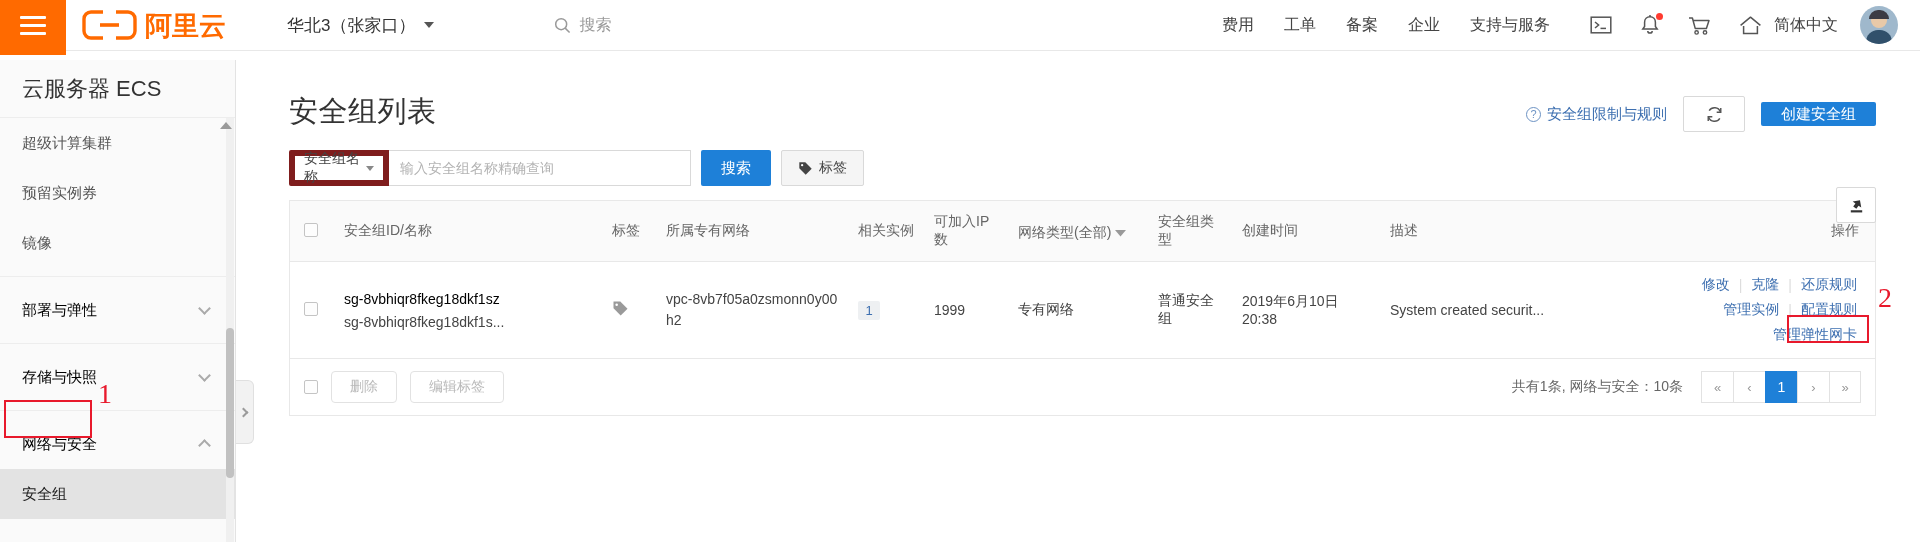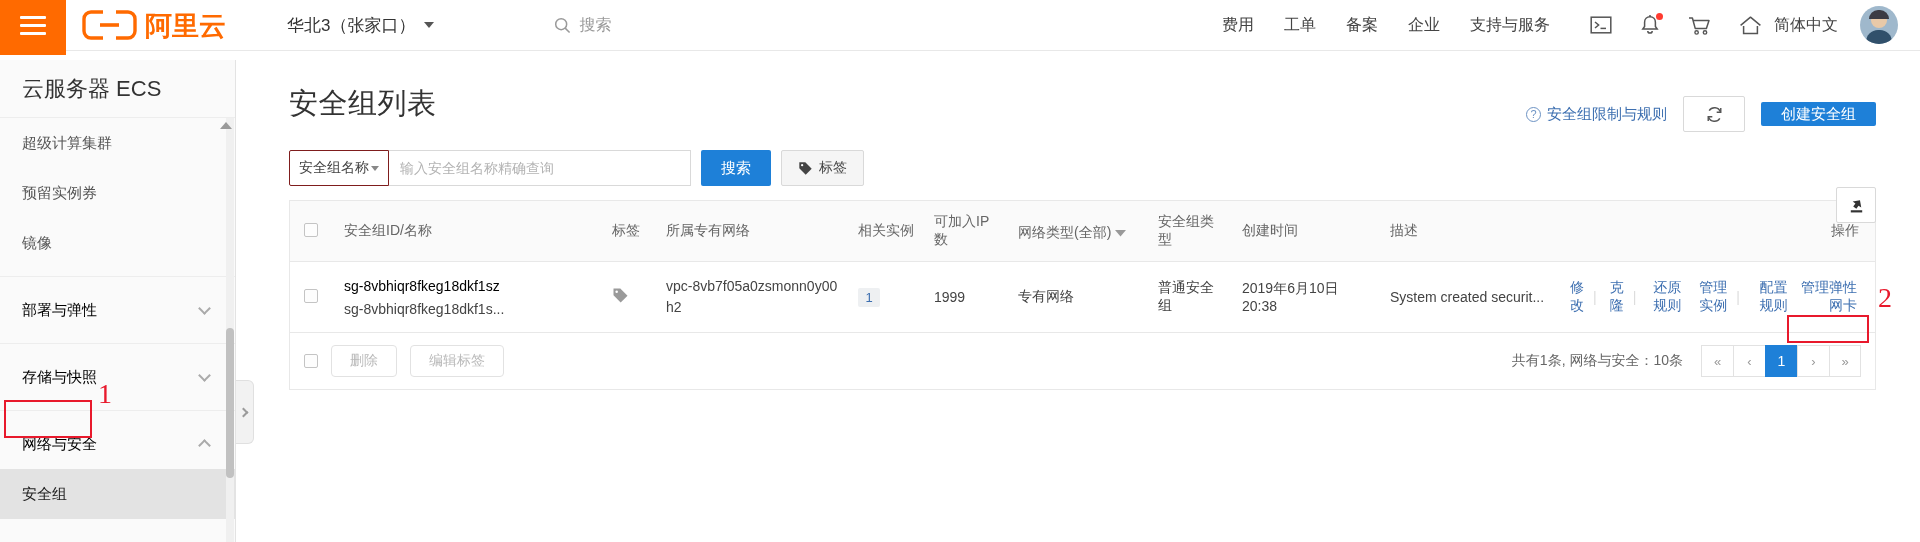--- a/index.html
+++ b/index.html
@@ -109,21 +109,21 @@
     cursor: pointer; z-index: 5;
   }
   .collapse-handle .arrow {
     width: 7px; height: 7px; border-right: 2px solid #9b9b9b; border-top: 2px solid #9b9b9b;
     transform: rotate(45deg); margin-left: -2px;
   }
 
   
   .main { position: absolute; top: 60px; left: 237px; width: 1683px; height: 482px; background: #fff; }
   .page-head {
-    display: flex; align-items: flex-start; justify-content: space-between;
+    display: flex; align-items: flex-end; justify-content: space-between;
     padding: 24px 44px 0 52px;
   }
   .page-title { font-size: 29px; font-weight: normal; color: #333; letter-spacing: .5px; }
   .head-right { display: flex; align-items: center; gap: 16px; padding-top: 12px; }
   .help-link { font-size: 15px; color: #3d6fb0; display: flex; align-items: center; gap: 6px; cursor: pointer; }
   .qmark {
     width: 15px; height: 15px; border-radius: 50%; border: 1px solid #6d93c4;
     font-size: 11px; color: #6d93c4; display: flex; align-items: center; justify-content: center;
   }
   .btn-refresh {
@@ -131,21 +131,21 @@
     display: flex; align-items: center; justify-content: center; cursor: pointer; border-radius: 2px;
   }
   .btn-primary {
     height: 24px; padding: 0 20px; background: #1e80d8; color: #fff; font-size: 15px;
     display: flex; align-items: center; justify-content: center; cursor: pointer;
     border: none; border-radius: 2px;
   }
 
   .filters { display: flex; align-items: center; gap: 0; padding: 18px 0 0 52px; }
   .select-box {
-    width: 100px; height: 36px; border: 1px solid #7f1d1d; background: #fff;
+    width: 100px; height: 36px; border: 6px solid #7f1d1d; background: #fff;
     display: flex; align-items: center; justify-content: space-between;
     padding: 0 9px; font-size: 14px; color: #444; cursor: pointer; border-radius: 2px 0 0 2px;
   }
   .caret-sm { width:0;height:0;border-left:4px solid transparent;border-right:4px solid transparent;border-top:5px solid #888; }
   .search-input {
     width: 302px; height: 36px; border: 1px solid #d9d9d9; border-left: none; background: #fff;
     padding: 0 11px; font-size: 14px; color: #333; outline: none;
   }
   .search-input::placeholder { color: #b3b3b3; }
   .btn-search {
@@ -189,21 +189,21 @@
   thead th.col-op { text-align: right; padding-right: 16px; }
   .hdr-sort { display: inline-block; margin-top: 3px; }
   .id-line1 { color: #000000; }
   .id-line2 { color: #444; margin-top: 7px; }
   .vpc-cell { line-height: 1.5; word-break: break-all; }
   .inst-pill {
     display: inline-block; min-width: 22px; padding: 2px 6px; background: #eef0f2;
     color: #3d6fb0; text-align: center; font-size: 13px; border-radius: 2px; cursor: pointer;
   }
   .desc-cell { line-height: 1.5; }
-  .ops { display: flex; flex-direction: row; align-items: flex-end; gap: 7px; padding-right: 10px; }
+  .ops { display: flex; flex-direction: column; align-items: flex-end; gap: 7px; padding-right: 10px; }
   .ops-row { display: flex; align-items: center; gap: 9px; }
   .op-link { color: #3d6fb0; font-size: 14px; cursor: pointer; text-decoration: none; }
   .op-div { color: #ddd; }
 
   .table-footer {
     margin: 0 44px 0 52px; border: 1px solid #e8e8e8; border-top: 1px solid #e8e8e8;
     height: 58px; display: flex; align-items: center; justify-content: space-between;
     padding: 0 14px 0 14px; background: #fff;
   }
   .footer-left { display: flex; align-items: center; gap: 13px; }

